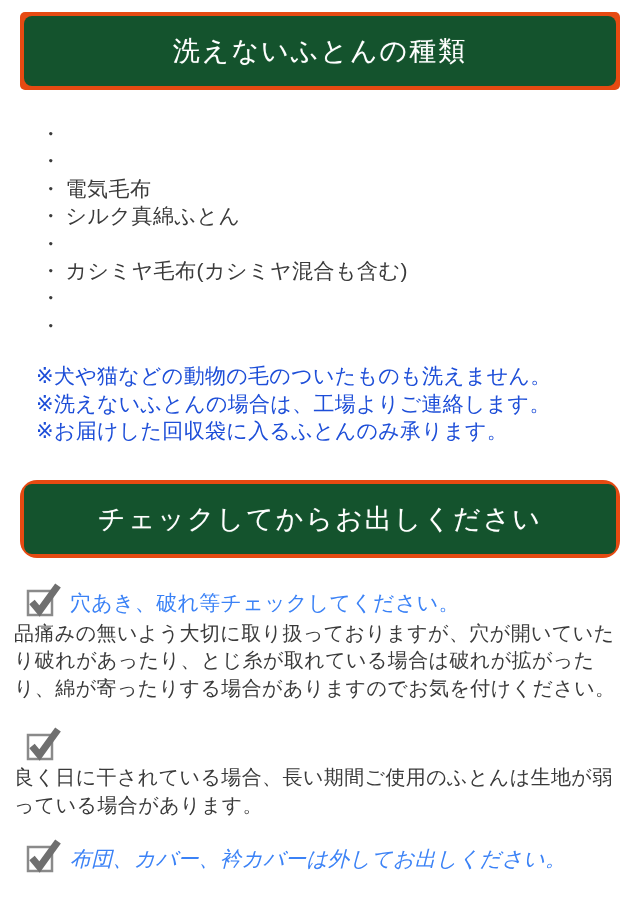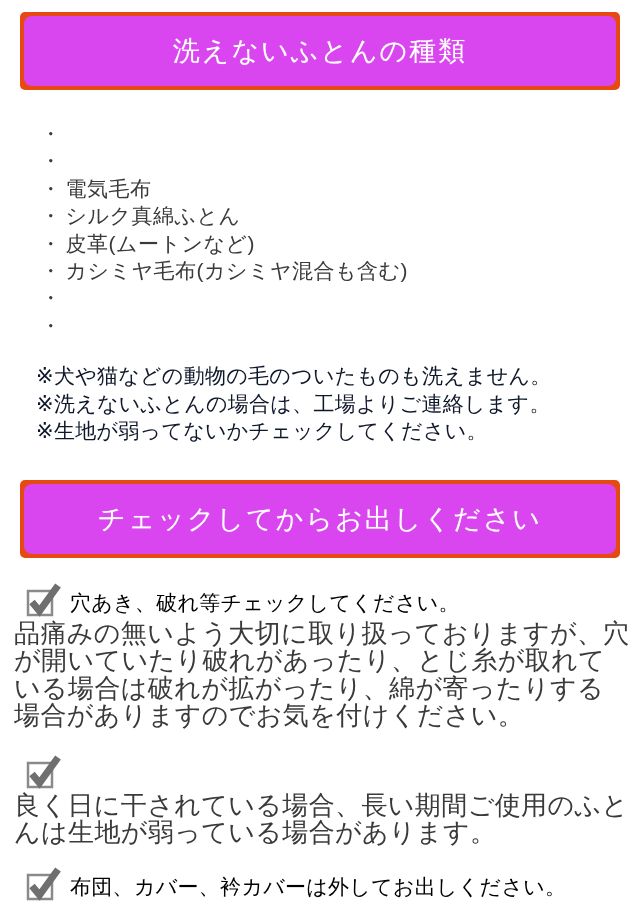--- a/index.html
+++ b/index.html
@@ -24,23 +24,23 @@
   
   .banner {
     margin: 0 20px;
     background: #e64a12;
     border-radius: 5px;
     padding: 4px;
     box-sizing: border-box;
     height: 78px;
   }
   .banner-first { margin-top: 12px; }
-  .banner-second { margin-top: 35px; }
+  .banner-second { margin-top: 35px; border-radius: 17px; }
   .banner-inner {
-    background: #d946ef;
+    background: #14532d;
     border-radius: 8px;
     height: 70px;
     display: flex;
     align-items: center;
     justify-content: center;
   }
   .banner-title {
     color: #ffffff;
     font-size: 27px;
     letter-spacing: 2px;
@@ -65,49 +65,49 @@
   .bullet {
     flex: 0 0 auto;
     margin-right: 4px;
   }
 
   
   .notes {
     margin: 23px 12px 0 36px;
     font-size: 21px;
     line-height: 27.5px;
-    color: #0f172a;
+    color: #1d4ed8;
     letter-spacing: 0.3px;
   }
 
   
   .check-block { margin-top: 25px; }
-  .check-block.third { margin-top: 20px; }
+  .check-block.third { margin-top: 20px; font-style: italic; }
   .check-heading {
     display: flex;
     align-items: flex-end;
     margin-left: 26px;
     margin-right: 12px;
   }
   .checkbox-icon {
     flex: 0 0 auto;
     width: 35px;
     height: 34px;
     margin-right: 9px;
   }
   .check-heading-text {
-    color: #000000;
+    color: #3b82f6;
     font-size: 21px;
     line-height: 27px;
     letter-spacing: 0.3px;
     margin-bottom: 1px;
   }
   .check-body {
     margin: 3px 10px 0 14px;
-    font-size: 26px;
+    font-size: 20px;
     line-height: 27.5px;
     color: #3a3a3a;
     letter-spacing: 0.4px;
   }
   .check-body:empty { display: none; }
 </style>
 </head>
 <body>
 
 <div class="page">
@@ -128,38 +128,37 @@
     <li>
         <span class="bullet">・</span>
         <span>電気毛布</span>
       </li>
     <li>
         <span class="bullet">・</span>
         <span>シルク真綿ふとん</span>
       </li>
     <li>
         <span class="bullet">・</span>
-        <span>皮革(ムートンなど)</span>
       </li>
     <li>
         <span class="bullet">・</span>
         <span>カシミヤ毛布(カシミヤ混合も含む)</span>
       </li>
     <li>
         <span class="bullet">・</span>
       </li>
     <li>
         <span class="bullet">・</span>
       </li>
   </ul>
 
   <div class="notes">
     <div>※犬や猫などの動物の毛のついたものも洗えません。</div>
     <div>※洗えないふとんの場合は、工場よりご連絡します。</div>
-    <div>※生地が弱ってないかチェックしてください。</div>
+    <div>※お届けした回収袋に入るふとんのみ承ります。</div>
   </div>
 
   <div class="banner banner-second">
     <div class="banner-inner">
       <span class="banner-title">チェックしてからお出しください</span>
     </div>
   </div>
 
   <div class="check-block">
     <div class="check-heading">

